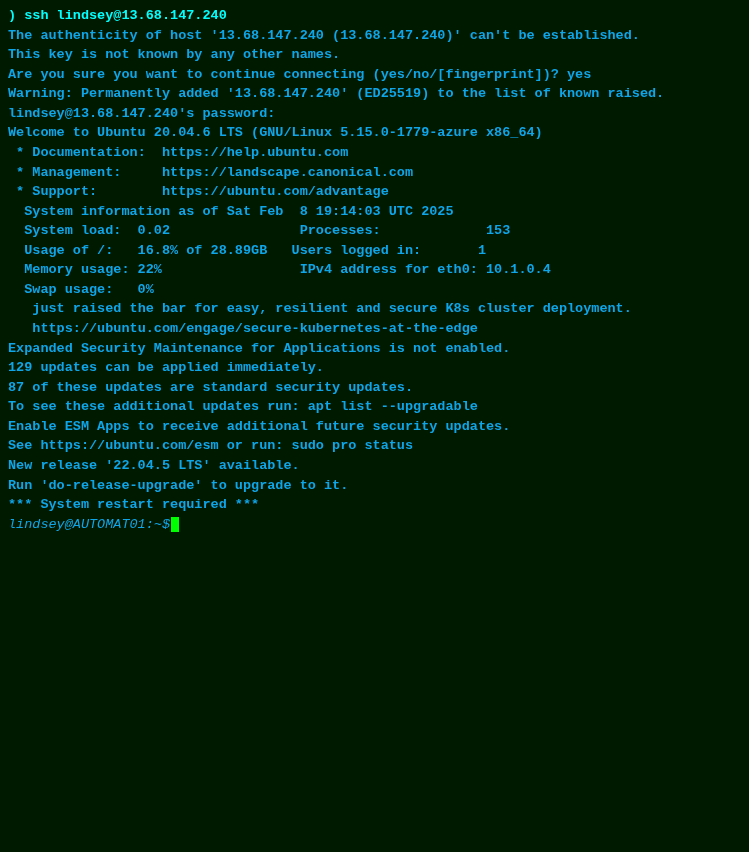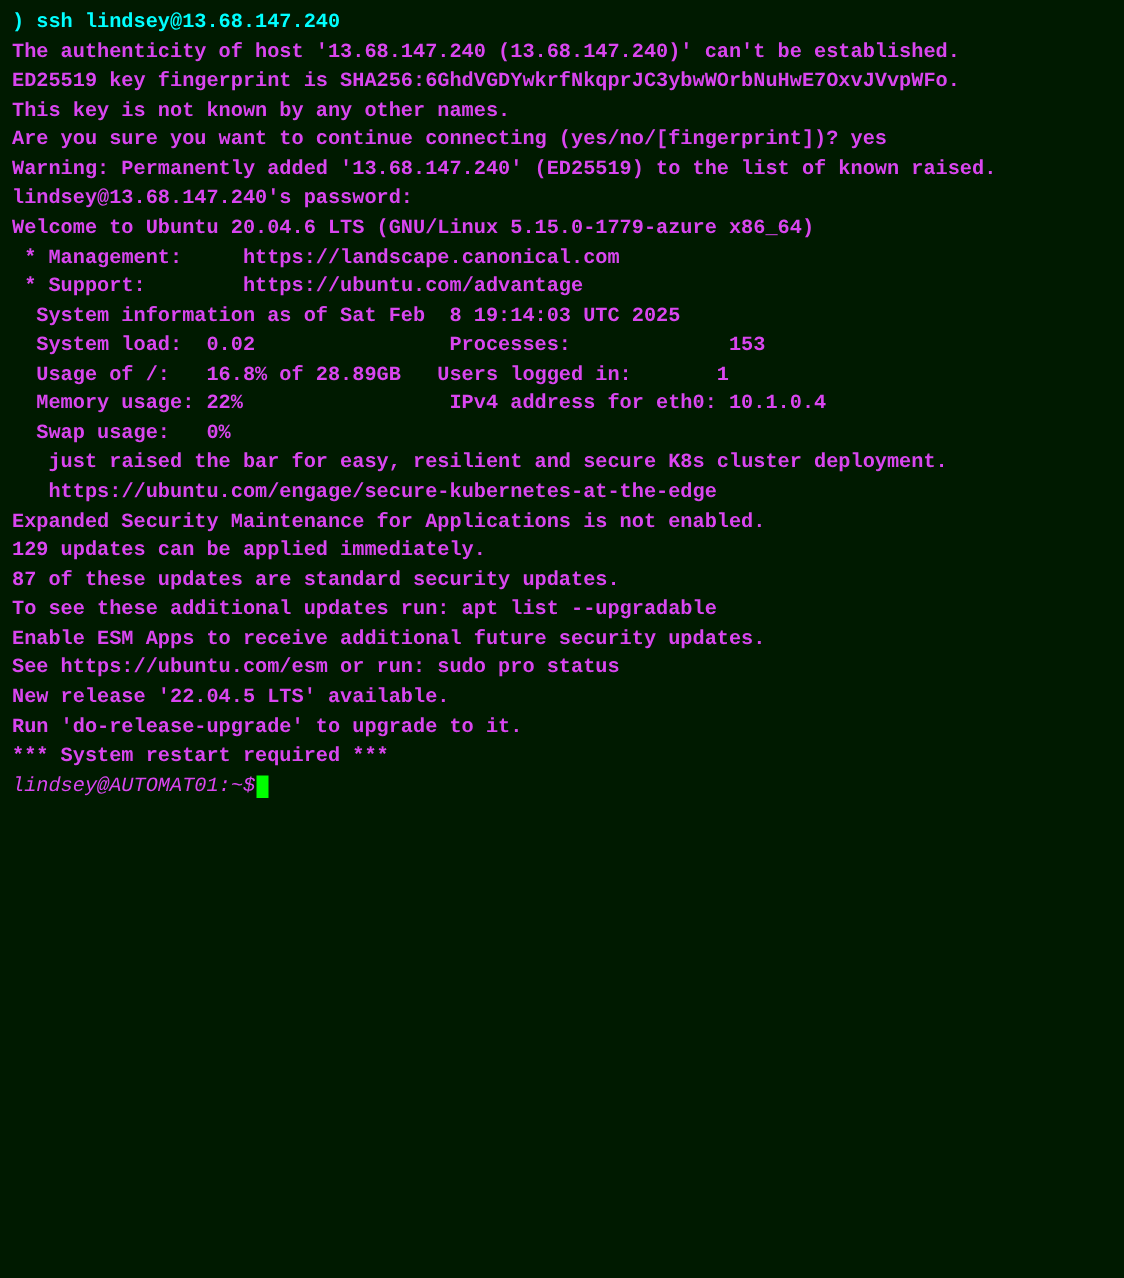--- a/index.html
+++ b/index.html
@@ -28,21 +28,21 @@
       position: relative;
     }
 
     .line {
       white-space: pre-wrap;
       word-break: break-all;
       font-weight: bold;
     }
 
     .cyan { color: #00ffff; }
-    .green { color: #d946ef; }
+    .green { color: #0ea5e9; }
 
     .prompt-line {
       display: flex;
       align-items: center;
       font-style: italic;
     }
 
     .cursor {
       display: inline-block;
       width: 8px;
@@ -57,27 +57,27 @@
       50% { opacity: 0; }
     }
   </style>
 </head>
 <body>
 
 <div class="terminal">
   <div id="terminal-content">
       <div class="line cyan">) ssh lindsey@13.68.147.240</div>
       <div class="line green">The authenticity of host '13.68.147.240 (13.68.147.240)' can't be established.</div>
-      <div class="line green">ED25519 key fingerprint is SHA256:6GhdVGDYwkrfNkqprJC3ybwWOrbNuHwE7OxvJVvpWFo.</div>
       <div class="line green">This key is not known by any other names.</div>
       <div class="line green">Are you sure you want to continue connecting (yes/no/[fingerprint])? yes</div>
       <div class="line green">Warning: Permanently added '13.68.147.240' (ED25519) to the list of known raised.</div>
       <div class="line green">lindsey@13.68.147.240's password:</div>
       <div class="line green">Welcome to Ubuntu 20.04.6 LTS (GNU/Linux 5.15.0-1779-azure x86_64)</div>
       <div class="line green"></div>
+      <div class="line green"> * Documentation:  https://help.ubuntu.com</div>
       <div class="line green"> * Management:     https://landscape.canonical.com</div>
       <div class="line green"> * Support:        https://ubuntu.com/advantage</div>
       <div class="line green"></div>
       <div class="line green">  System information as of Sat Feb  8 19:14:03 UTC 2025</div>
       <div class="line green"></div>
       <div class="line green">  System load:  0.02                Processes:             153</div>
       <div class="line green">  Usage of /:   16.8% of 28.89GB   Users logged in:       1</div>
       <div class="line green">  Memory usage: 22%                 IPv4 address for eth0: 10.1.0.4</div>
       <div class="line green">  Swap usage:   0%</div>
       <div class="line green"></div>

